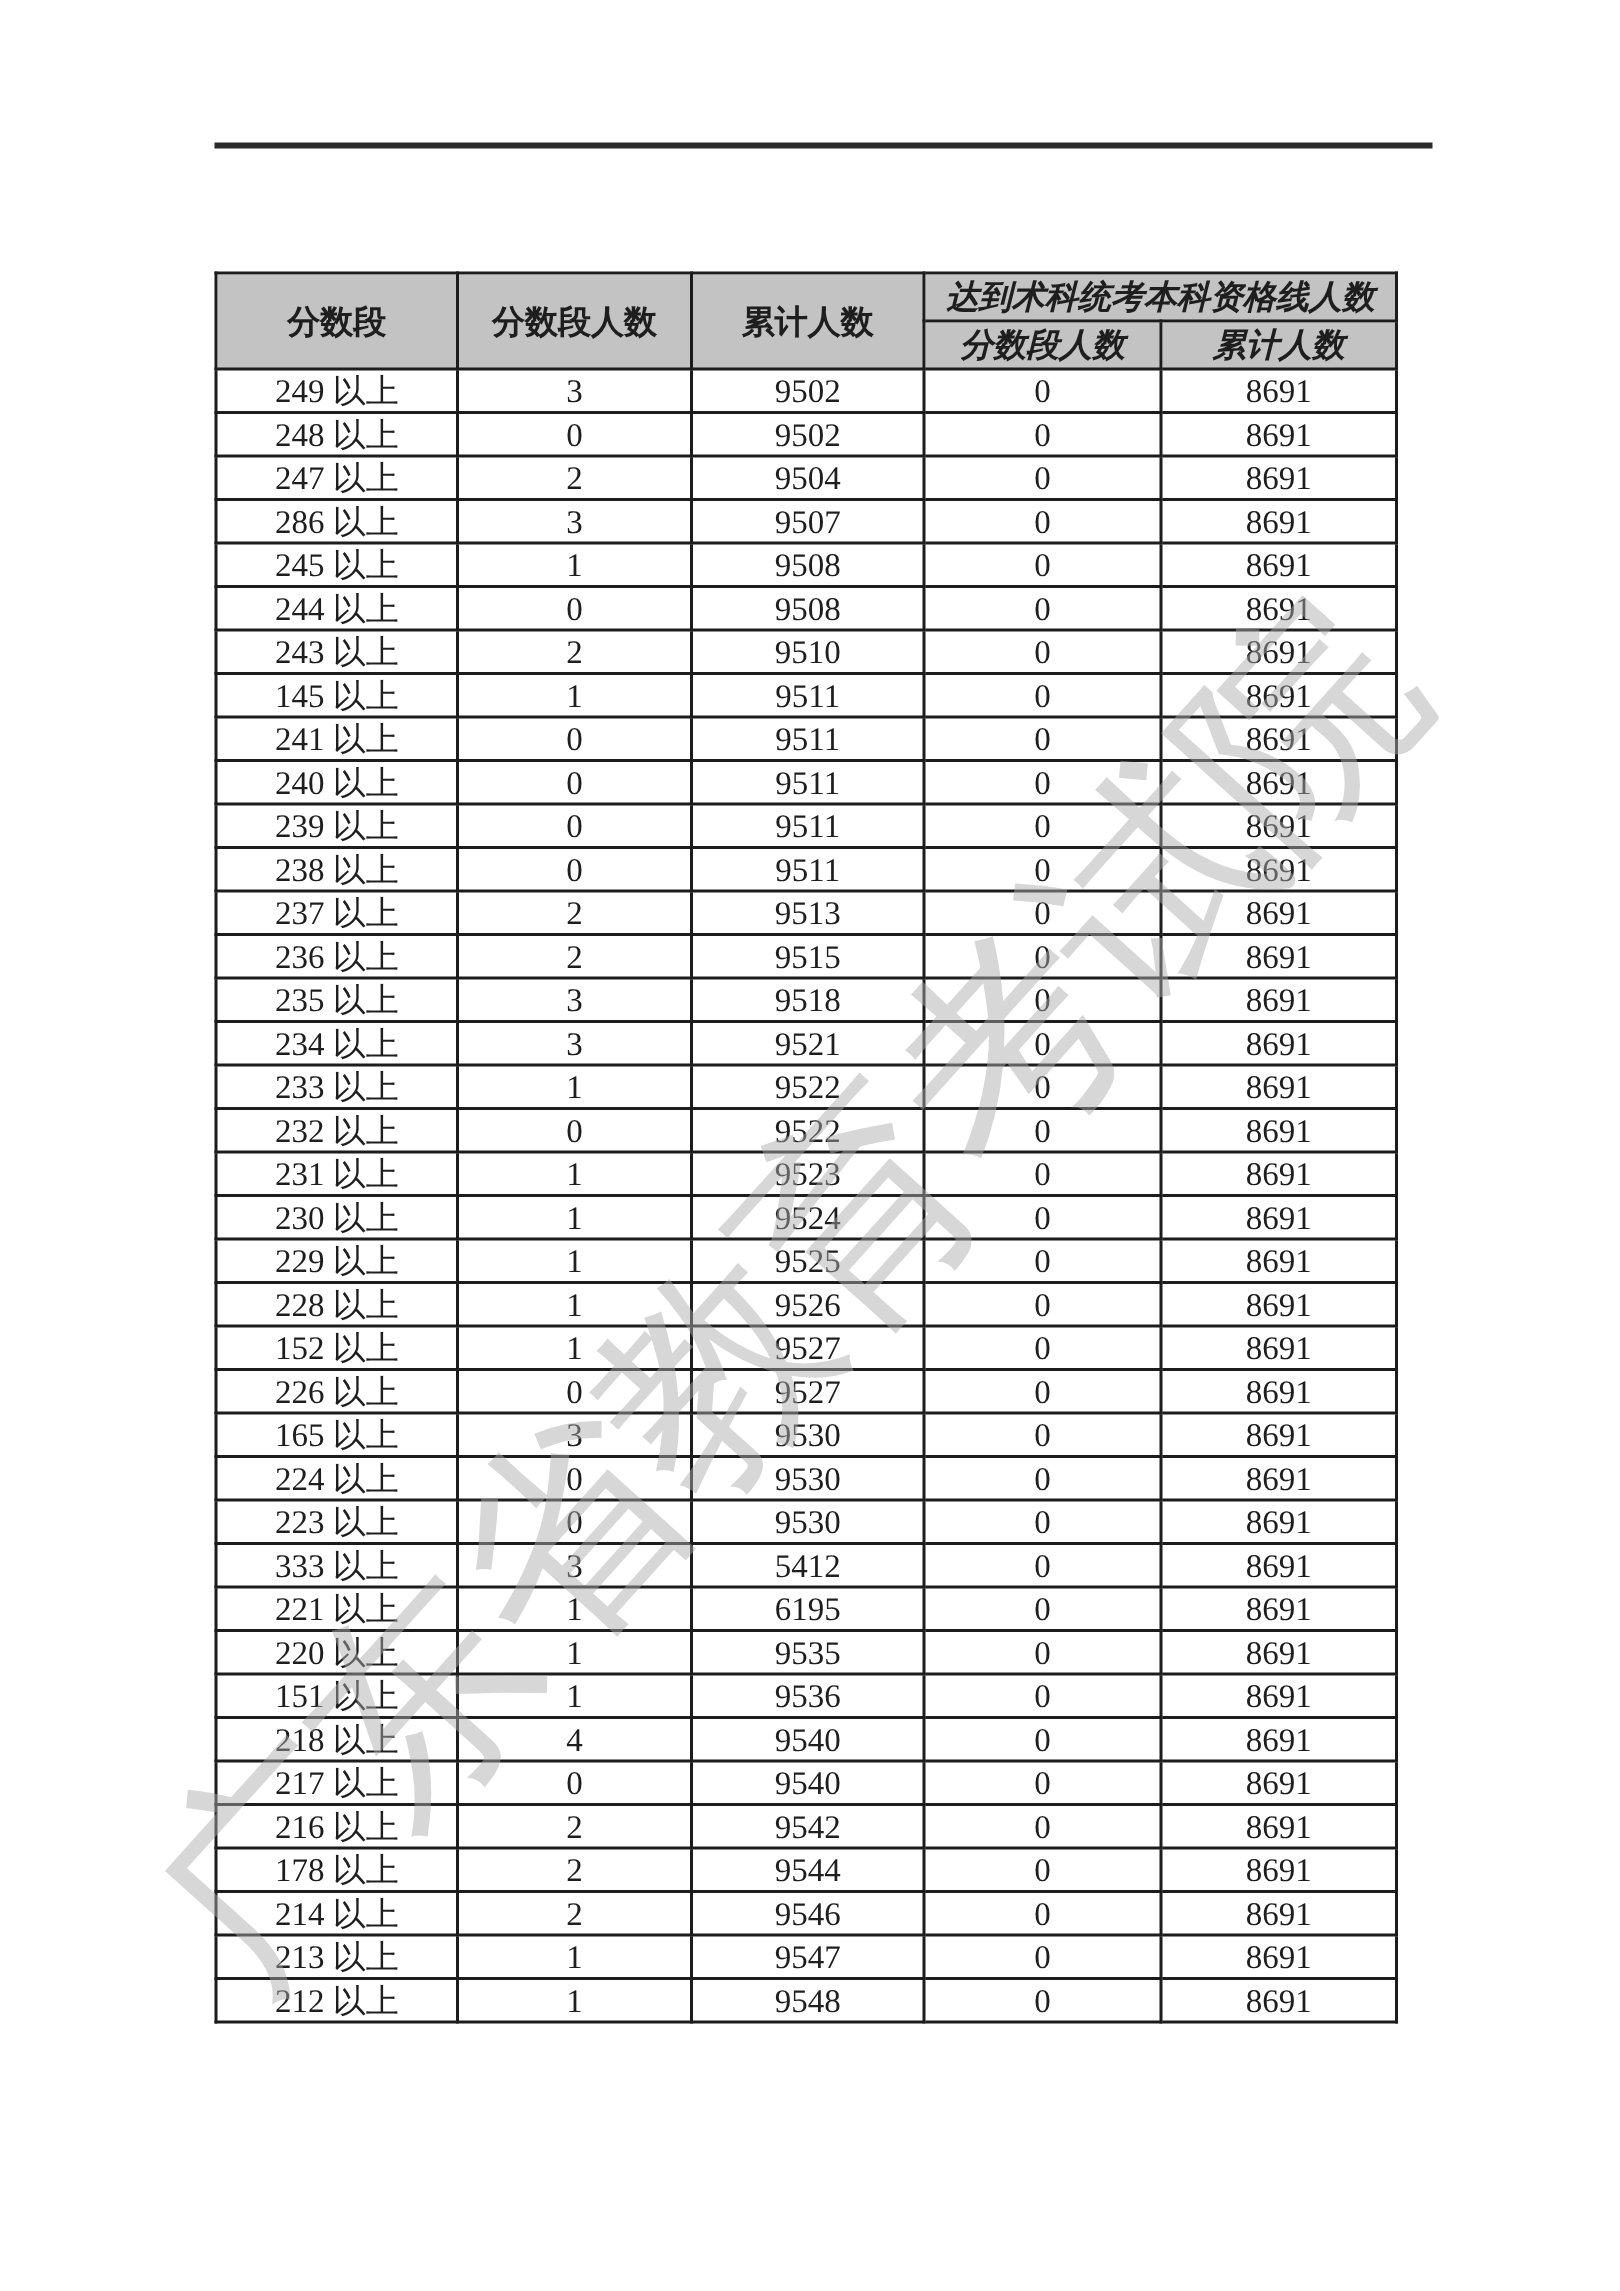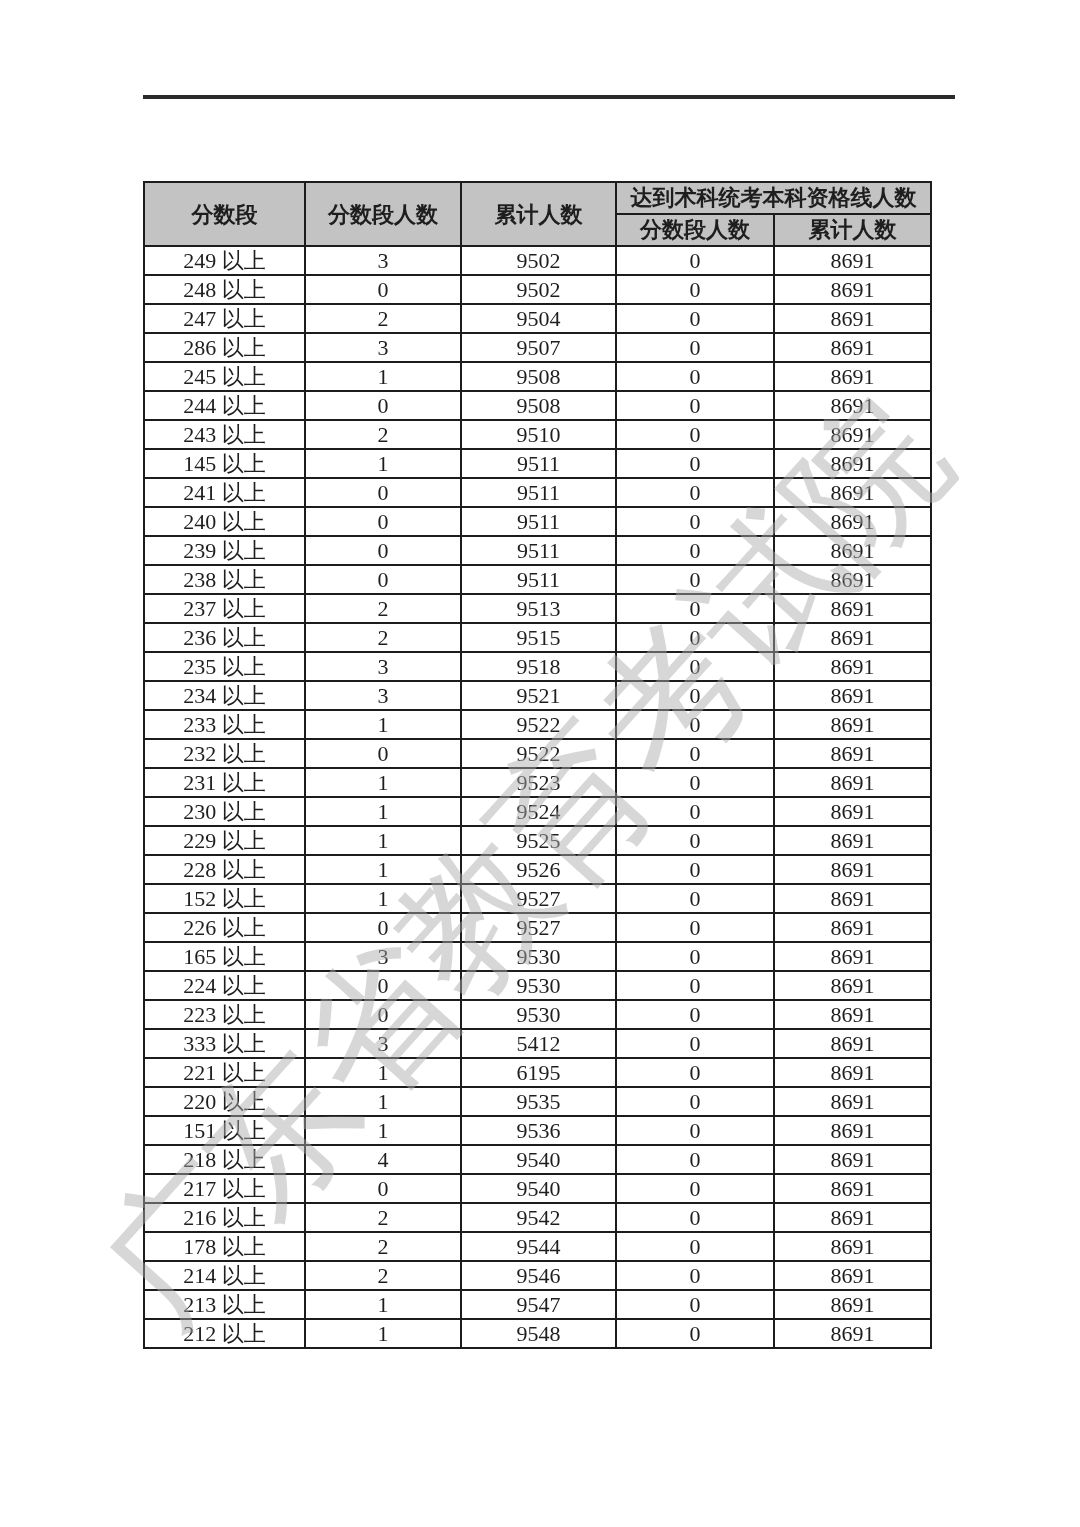--- a/index.html
+++ b/index.html
@@ -61,20 +61,21 @@
   .score-table thead th {
     background: #c3c3c3;
     font-weight: bold;
     font-size: 22px;
     height: 31px;
     line-height: 31px;
   }
   .score-table thead th.qual-group {
     height: 30px;
     line-height: 30px;
+    font-style: italic;
   }
   .score-table tbody td {
     font-size: 22px;
     height: 27px;
     line-height: 27px;
     background: transparent;
   }
 </style>
 </head>
 <body>

